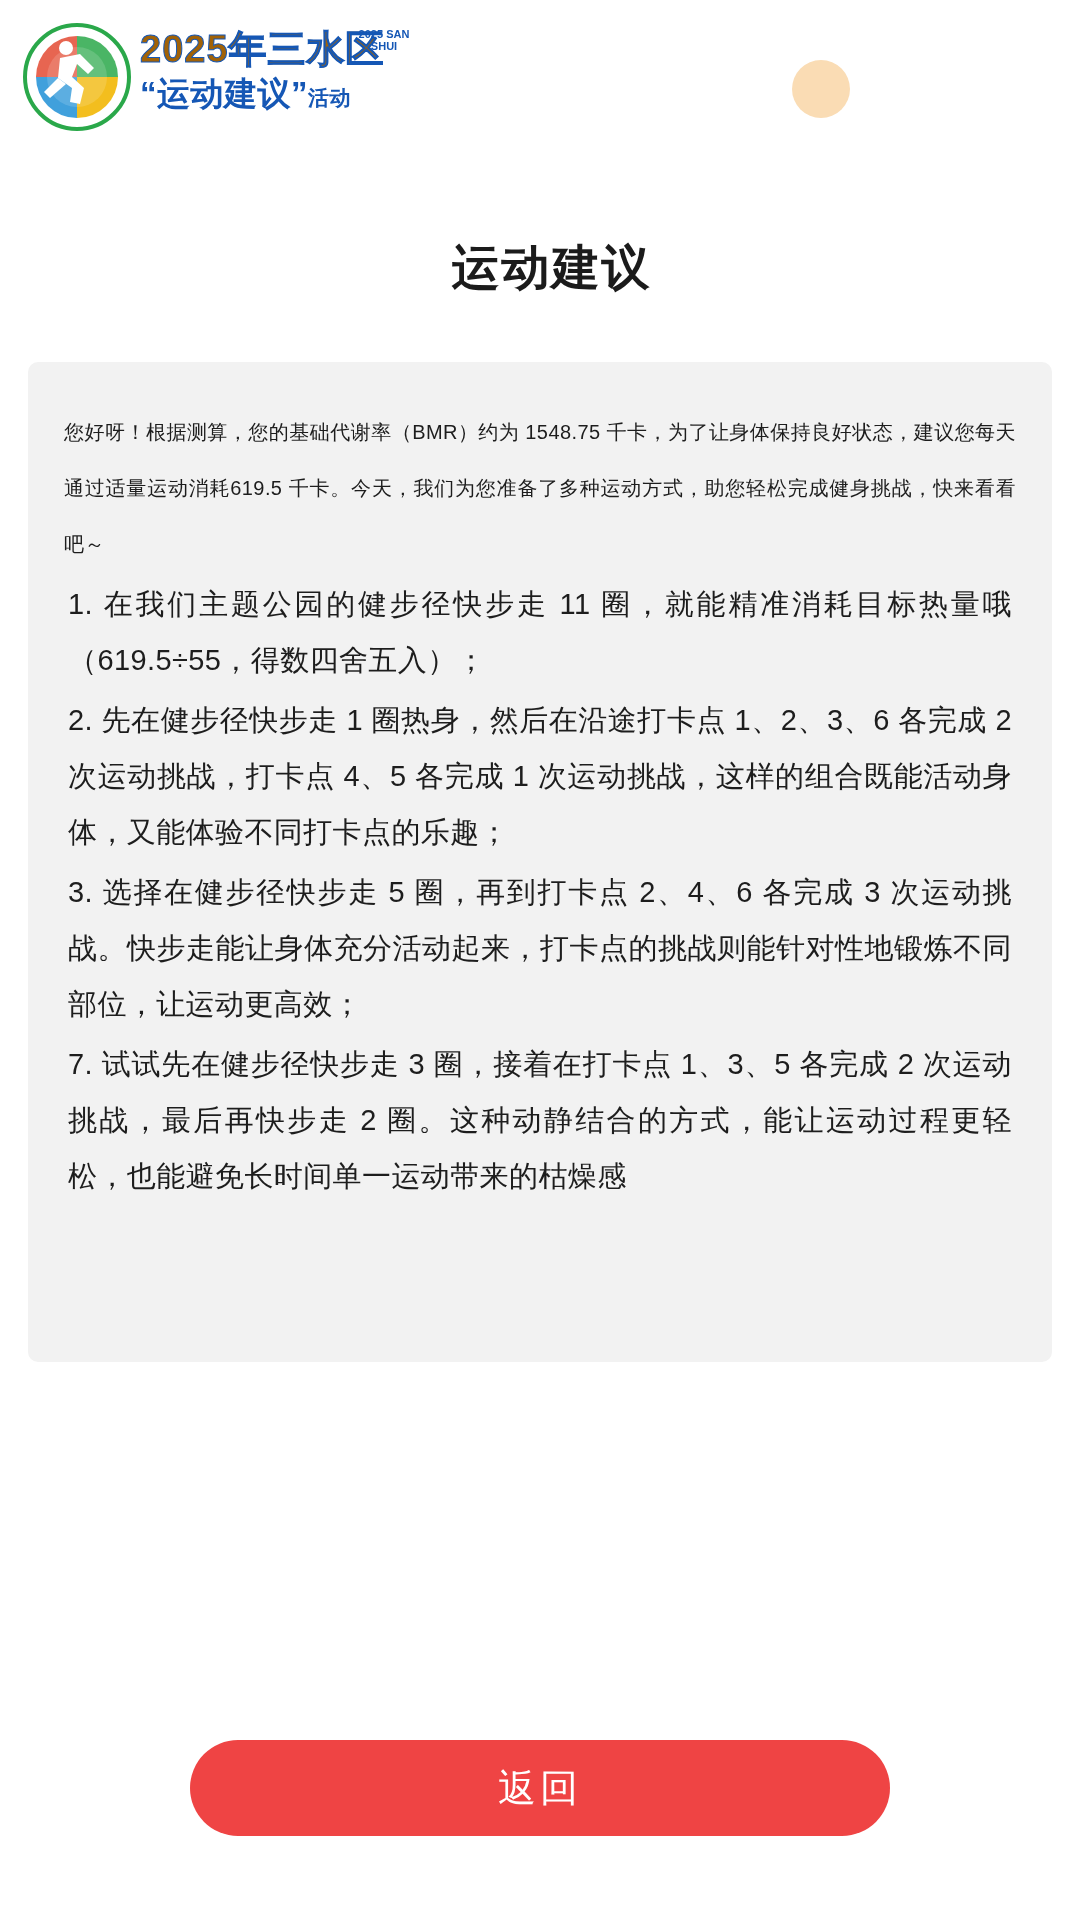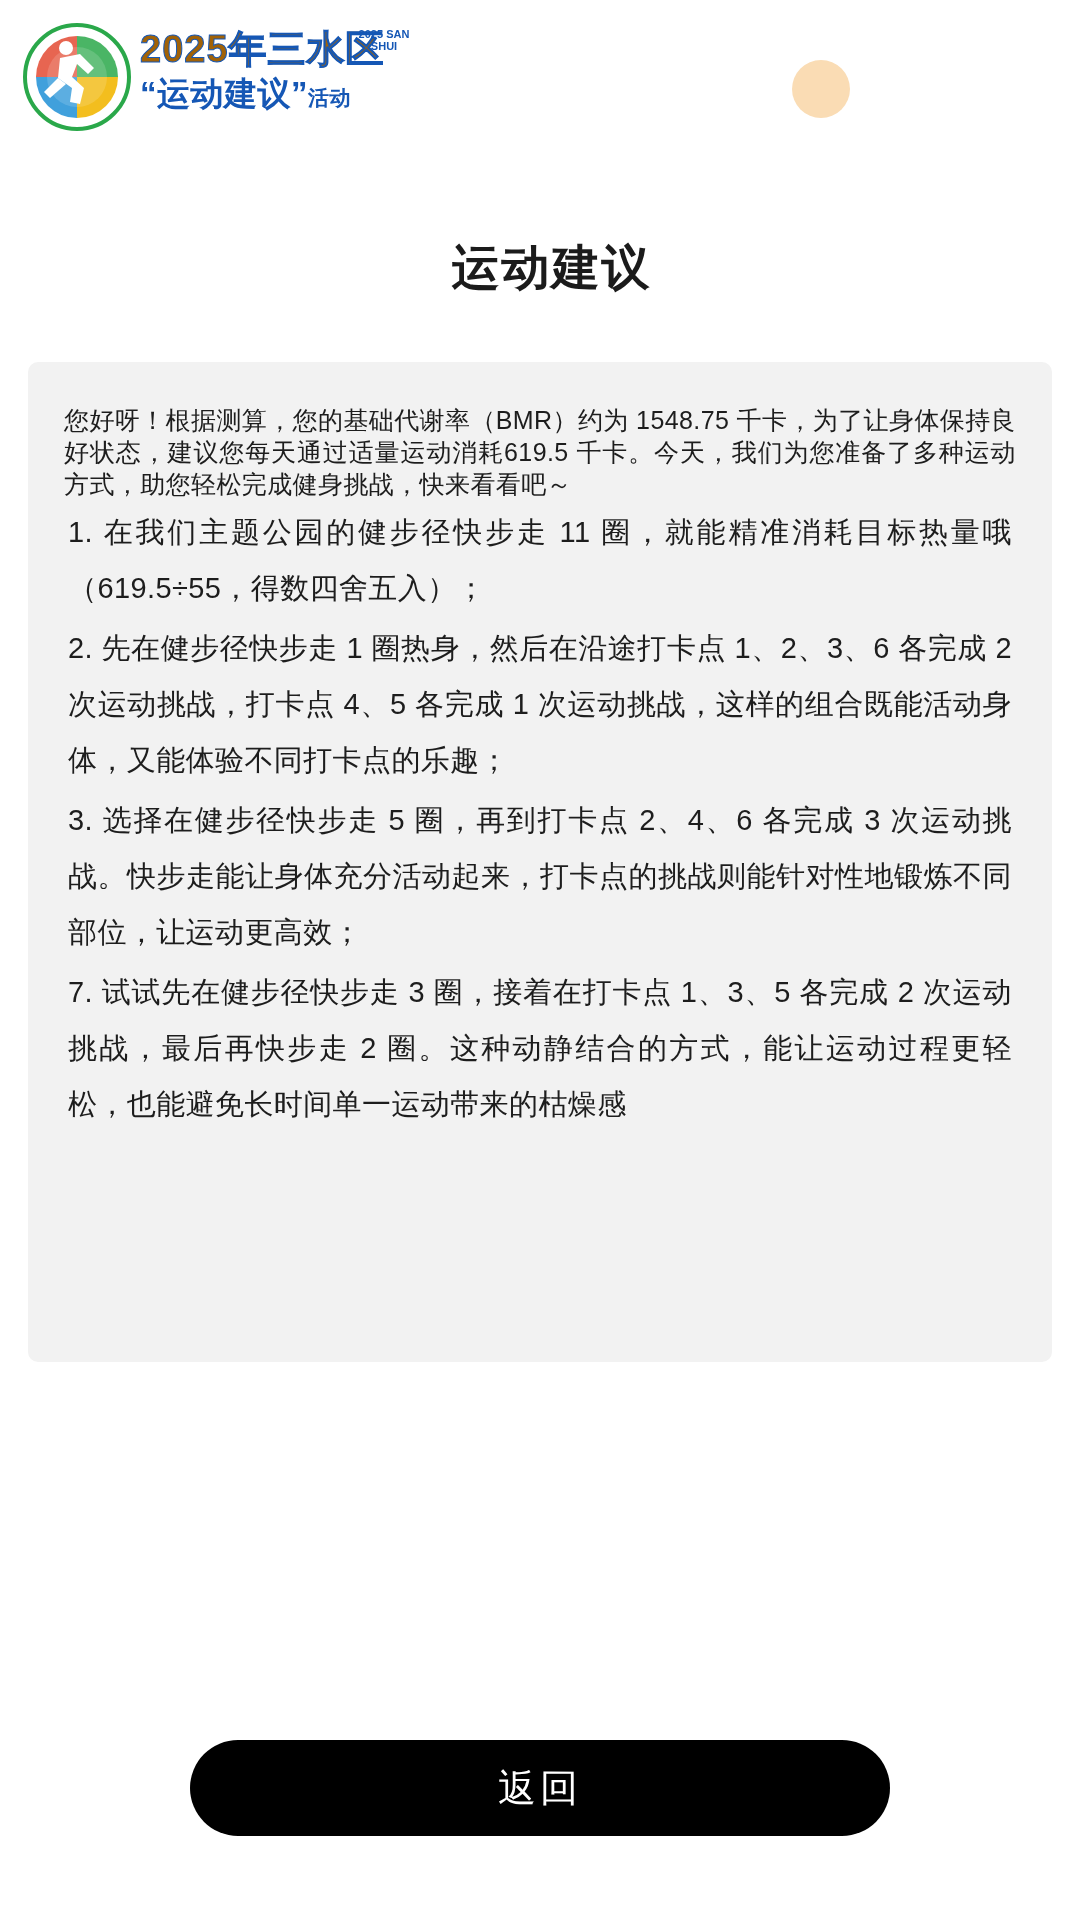--- a/index.html
+++ b/index.html
@@ -128,22 +128,22 @@
   
   .card {
     margin: 62px 28px 0 28px;
     background: #f2f2f2;
     border-radius: 10px;
     padding: 42px 36px 60px 36px;
     min-height: 1000px;
     box-sizing: border-box;
   }
   .para {
-    font-size: 25px;
-    line-height: 32px;
+    font-size: 20px;
+    line-height: 56px;
     color: #1d1d1d;
     letter-spacing: 0.4px;
     text-align: justify;
   }
   .para.intro {
     margin: 0 0 4px 0;
   }
   .item {
     font-size: 29px;
     line-height: 56px;
@@ -159,21 +159,21 @@
     left: 0;
     bottom: 84px;
     width: 1080px;
     display: flex;
     justify-content: center;
   }
   .back-button {
     width: 700px;
     height: 96px;
     border-radius: 48px;
-    background: #000000;
+    background: #ef4444;
     color: #ffffff;
     font-size: 38px;
     letter-spacing: 4px;
     border: none;
     cursor: pointer;
     font-family: "Liberation Sans", sans-serif;
     display: flex;
     align-items: center;
     justify-content: center;
   }

